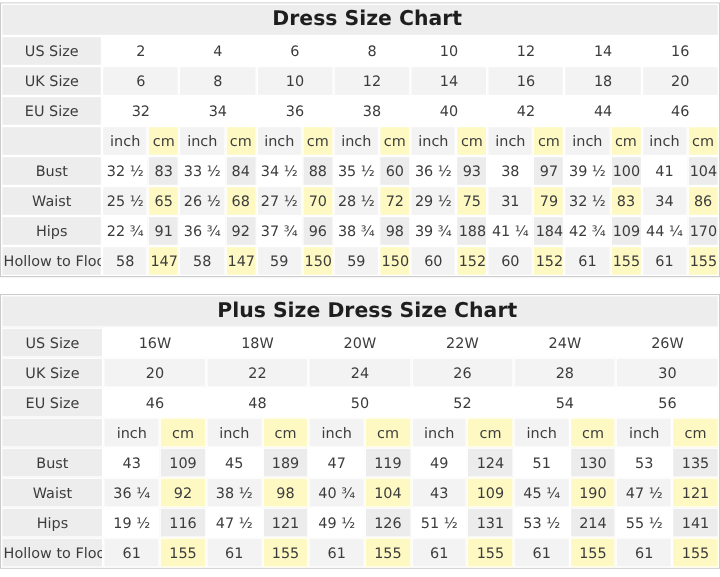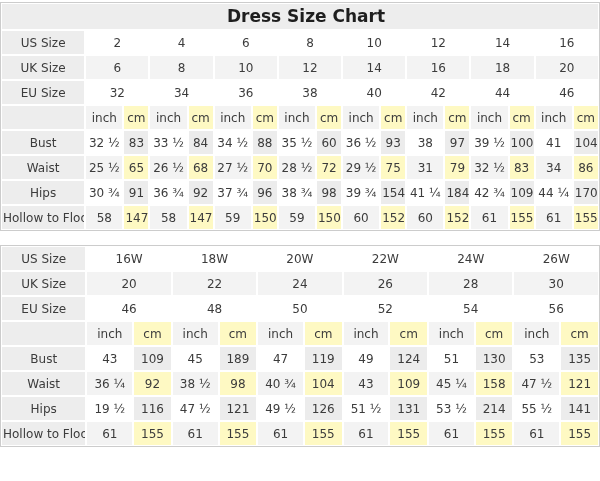--- a/index.html
+++ b/index.html
@@ -160,30 +160,30 @@
           <td class="c">75</td>
           <td class="i">31</td>
           <td class="c">79</td>
           <td class="i">32 ½</td>
           <td class="c">83</td>
           <td class="i">34</td>
           <td class="c">86</td>
         </tr>
         <tr class="rw">
           <td class="label">Hips</td>
-          <td class="i">30 ¾</td>
+          <td class="i">22 ¾</td>
           <td class="c">91</td>
           <td class="i">36 ¾</td>
           <td class="c">92</td>
           <td class="i">37 ¾</td>
           <td class="c">96</td>
           <td class="i">38 ¾</td>
           <td class="c">98</td>
           <td class="i">39 ¾</td>
-          <td class="c">154</td>
+          <td class="c">188</td>
           <td class="i">41 ¼</td>
           <td class="c">184</td>
           <td class="i">42 ¾</td>
           <td class="c">109</td>
           <td class="i">44 ¼</td>
           <td class="c">170</td>
         </tr>
         <tr class="rg">
           <td class="label">Hollow to Floor</td>
           <td class="i">58</td>
@@ -201,20 +201,21 @@
           <td class="i">61</td>
           <td class="c">155</td>
           <td class="i">61</td>
           <td class="c">155</td>
         </tr>
       </tbody>
     </table>
 </div>
 
 <div class="chart">
+  <div class="chart-title">Plus Size Dress Size Chart</div>
   <table class="size-table">
       <colgroup>
         <col style="width: 84px;">
         <col style="width: 46px;">
         <col style="width: 38px;">
         <col style="width: 46px;">
         <col style="width: 38px;">
         <col style="width: 46px;">
         <col style="width: 38px;">
         <col style="width: 46px;">
@@ -286,21 +287,21 @@
           <td class="label">Waist</td>
           <td class="i">36 ¼</td>
           <td class="c">92</td>
           <td class="i">38 ½</td>
           <td class="c">98</td>
           <td class="i">40 ¾</td>
           <td class="c">104</td>
           <td class="i">43</td>
           <td class="c">109</td>
           <td class="i">45 ¼</td>
-          <td class="c">158</td>
+          <td class="c">190</td>
           <td class="i">47 ½</td>
           <td class="c">121</td>
         </tr>
         <tr class="rw">
           <td class="label">Hips</td>
           <td class="i">19 ½</td>
           <td class="c">116</td>
           <td class="i">47 ½</td>
           <td class="c">121</td>
           <td class="i">49 ½</td>

